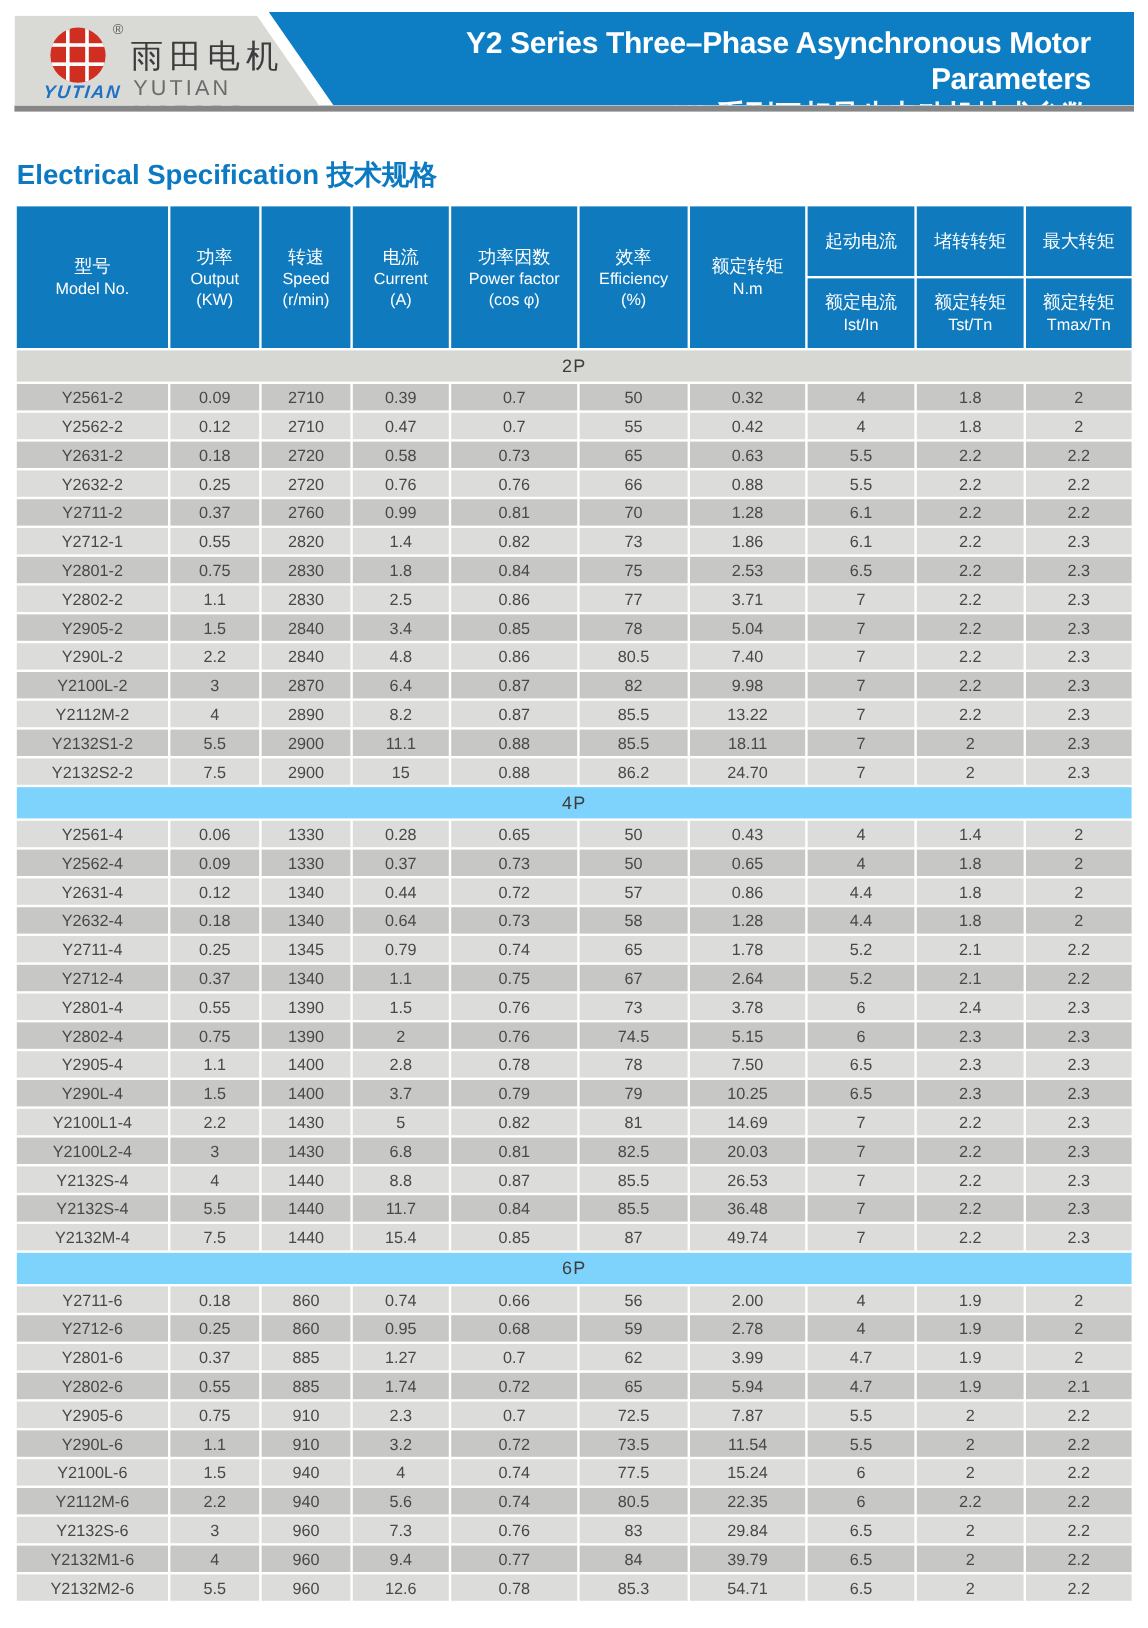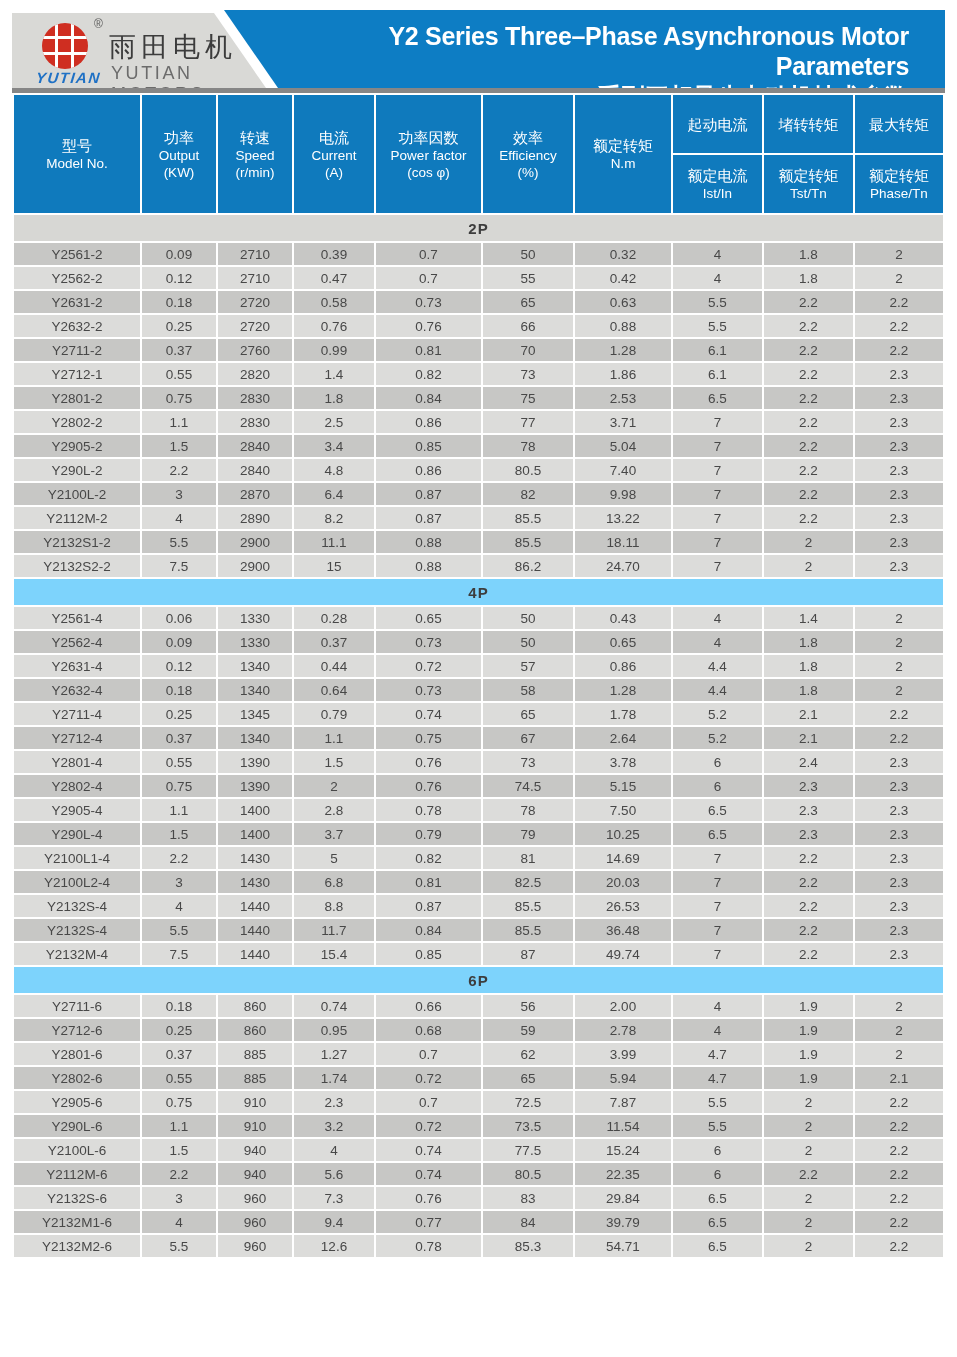--- a/index.html
+++ b/index.html
@@ -50,21 +50,21 @@
   .section-heading { margin:37px 2px 9px 2px; font-size:23px; font-weight:bold; color:#0b7ac2; }
 
   
   table { border-collapse:separate; border-spacing:2px; table-layout:fixed; width:933px; }
   th, td { text-align:center; vertical-align:middle; overflow:hidden; }
   thead th { background:#0f7abd; color:#ffffff; font-weight:normal; }
   thead tr.h1 th { height:58px; }
   thead tr.h2 th { height:58px; }
   .cnline { font-size:15px; line-height:19px; }
   .enline { font-size:13.5px; line-height:17px; }
-  td.band { height:26px; font-size:15px; color:#3d3d3d; font-weight:700; letter-spacing:1px; }
+  td.band { height:26px; font-size:15px; color:#3d3d3d; font-weight:400; letter-spacing:1px; }
   td.cell { height:22px; font-size:13.5px; color:#484848; }
   .light { background:#dcdcda; }
   .dark  { background:#c7c7c5; }
   .bandlight { background:#d7d7d4; }
   .banddark  { background:#7dd3fc; }
 </style>
 </head>
 <body>
 
 <div class="page">
@@ -84,20 +84,21 @@
         <div class="brand-script">YUTIAN</div>
       </div>
       <div class="blue-banner">
         <div class="title-en">Y2 Series Three–Phase Asynchronous Motor Parameters</div>
         <div class="title-cn">Y2 系列三相异步电动机技术参数</div>
       </div>
     </div>
     <div class="dark-strip"></div>
   </header>
 
+  <h2 class="section-heading"><span>Electrical Specification</span> <span>技术规格</span></h2>
 
   <table id="spec-table">
       <colgroup>
         <col style="width:126px">
         <col style="width:74px">
         <col style="width:74px">
         <col style="width:80px">
         <col style="width:105px">
         <col style="width:90px">
         <col style="width:96px">
@@ -154,21 +155,21 @@
           <th>
             <div class="cnline">额定电流</div>
             <div class="enline">Ist/In</div>
           </th>
           <th>
             <div class="cnline">额定转矩</div>
             <div class="enline">Tst/Tn</div>
           </th>
           <th>
             <div class="cnline">额定转矩</div>
-            <div class="enline">Phase/Tn</div>
+            <div class="enline">Tmax/Tn</div>
           </th>
         </tr>
       </thead>
       <tbody>
         <tr>
           <td colspan="10" class="band bandlight">2P</td>
         </tr>
         <tr>
           <td class="cell dark">Y2561-2</td>
           <td class="cell dark">0.09</td>

